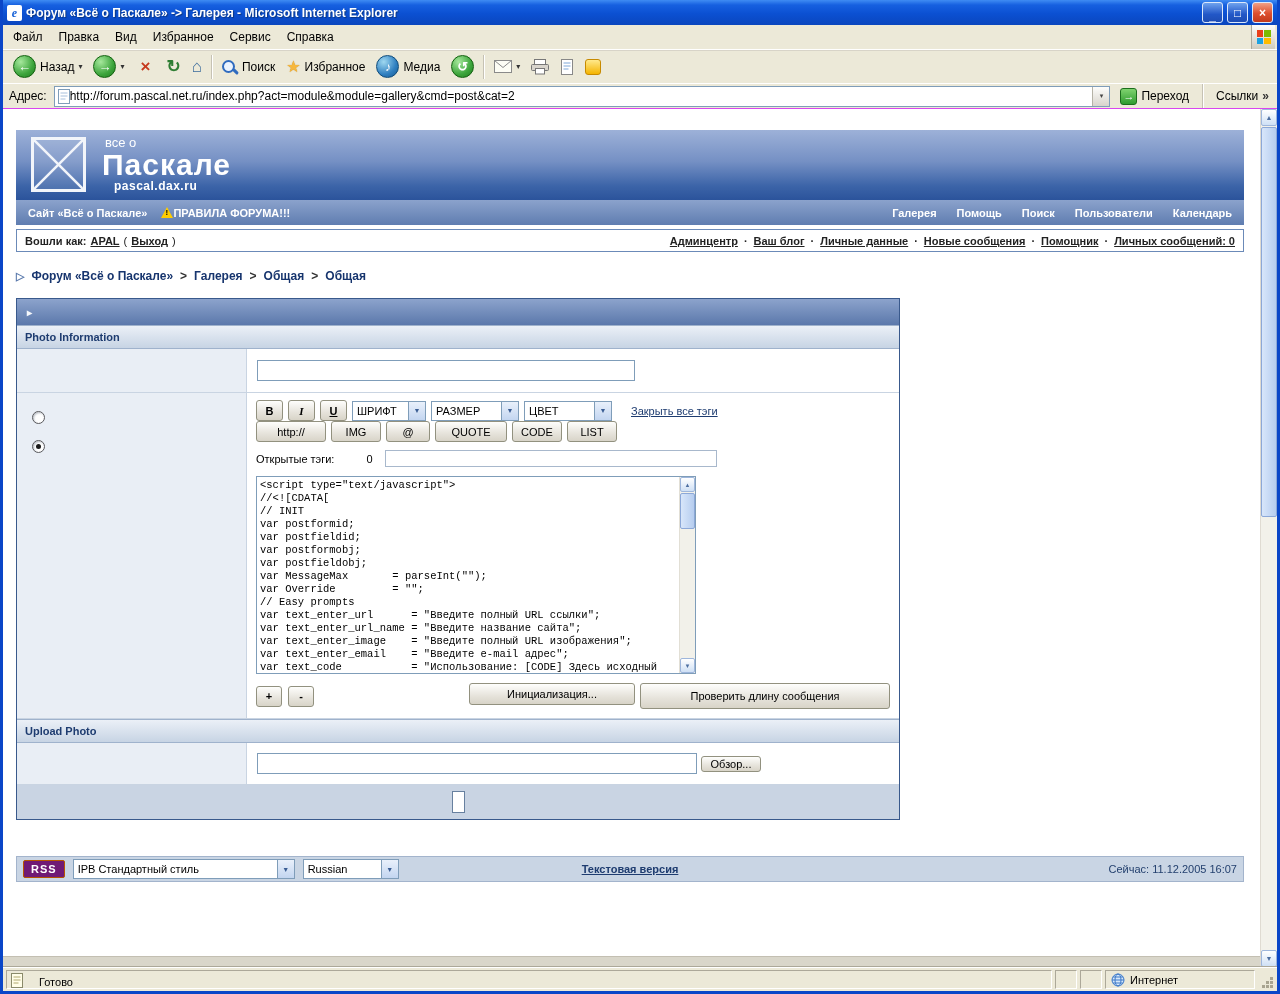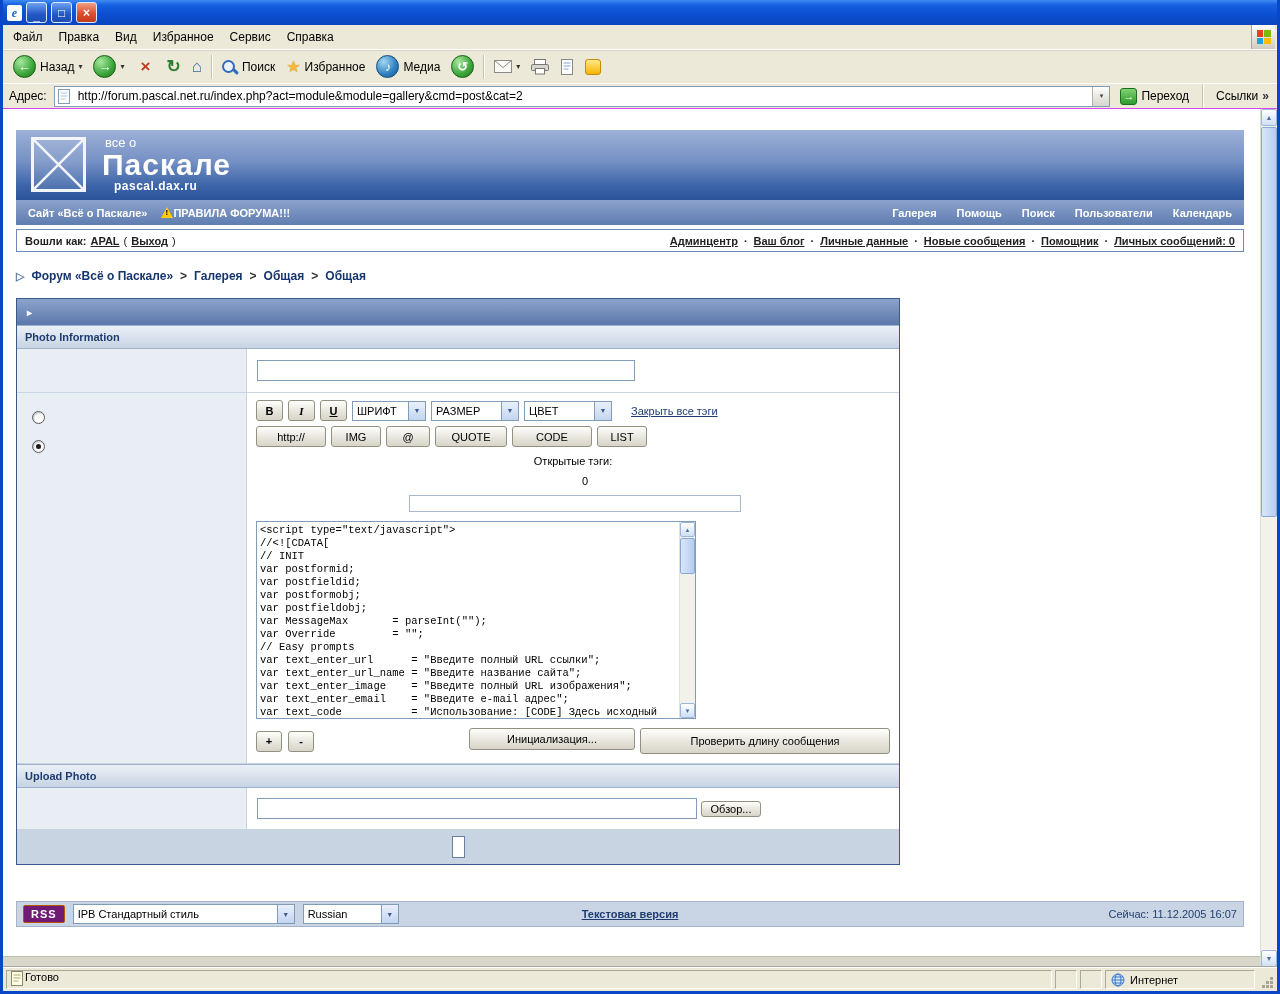--- a/index.html
+++ b/index.html
@@ -45,21 +45,21 @@
   .icon-home { color:#3A6B9C; font-size:17px; font-weight:bold; line-height:1; }
   .icon-magnifier { position:relative; width:13px; height:13px; border:2px solid #2F6BBF; border-radius:50%; background:#EAF3FF; margin-right:3px; }
   .icon-magnifier::after { content:""; position:absolute; width:7px; height:3px; background:#2F6BBF; right:-6px; bottom:-2px; transform:rotate(45deg); border-radius:2px; }
   .icon-star { color:#F6B73C; font-size:16px; line-height:1; text-shadow:0 0 1px #B97A0B; }
   .icon-msgr { width:16px; height:16px; border-radius:3px; background:linear-gradient(#FFE98C,#F4B400); border:1px solid #C78A00; }
 
   
   .addressbar { height:25px; flex-shrink:0; display:flex; align-items:center; gap:5px; padding:1px 4px;
     background:#ECE9D8; font-size:12px; border-top:1px solid #FFFFFF; }
   .addr-label { padding:0 2px; }
-  .addr-input { flex:1; height:21px; background:#fff; border:1px solid #7F9DB9; display:flex; align-items:center; padding:0 0 0 3px; gap:8px; }
+  .addr-input { flex:1; height:21px; background:#fff; border:1px solid #7F9DB9; display:flex; align-items:center; padding:0 0 0 3px; gap:0; }
   .addr-input input { border:none; outline:none; flex:1; font-size:12px; font-family:"Liberation Sans",sans-serif; height:17px; padding:0; }
   .addr-drop { width:17px; height:19px; background:linear-gradient(#FDFDFB,#D8D4CC); border-left:1px solid #B5B2A6;
     display:flex; align-items:center; justify-content:center; font-size:7px; color:#444; }
   .go-btn { display:flex; align-items:center; gap:4px; padding:2px 5px; }
   .go-icon { width:17px; height:17px; background:linear-gradient(#7FD36F,#2F9B2F); border:1px solid #1C6E1C; border-radius:3px;
     color:#fff; font-size:11px; font-weight:bold; display:flex; align-items:center; justify-content:center; }
   .links-area { display:flex; align-items:center; gap:4px; padding:0 4px; }
   .chev { color:#333; font-size:12px; font-weight:bold; }
 
   
@@ -122,23 +122,23 @@
     font-size:11px; display:inline-flex; align-items:center; justify-content:center; padding:0 6px; color:#000; cursor:default; }
   .btn.fmt { width:27px; padding:0; font-weight:bold; }
   .btn.it { font-style:italic; font-family:"Liberation Serif",serif; }
   .btn.un { text-decoration:underline; }
   .xp-select { display:inline-flex; align-items:stretch; border:1px solid #7F9DB9; background:#fff; height:20px; font-size:11px; }
   .sel-txt { display:flex; align-items:center; padding:0 4px; flex:1; white-space:nowrap; overflow:hidden; }
   .sel-arrow { width:17px; background:linear-gradient(180deg,#E9F0FB,#C3D5F0); border-left:1px solid #7F9DB9;
     display:flex; align-items:center; justify-content:center; font-size:7px; color:#3A5D94; }
   .sel-font { width:74px; } .sel-size { width:88px; } .sel-color { width:88px; }
   .close-tags { margin-left:14px; color:#1E3C70; text-decoration:underline; font-size:11px; }
-  .ed-row2 { margin-top:5px; display:flex; gap:5px; }
-  .tag1{width:70px}.tag2{width:50px}.tag3{width:44px}.tag4{width:72px}.tag5{width:80px}.tag6{width:50px}
-  .open-tags { margin-top:8px; display:flex; align-items:center; font-size:11px; gap:8px;flex-direction:column; }
+  .ed-row2 { display:flex; gap:5px; }
+  .tag1{width:70px}.tag2{width:50px}.tag3{width:44px}.tag4{width:72px}.tag5{width:50px}.tag6{width:50px}
+  .open-tags { margin-top:8px; display:flex; align-items:center; font-size:11px; gap:8px; }
   .ot-count { margin-left:24px; }
   .ot-box { width:332px; height:17px; border:1px solid #A8B8CC; background:#fff; margin-left:4px; }
   .textarea-wrap { margin-top:9px; width:440px; height:198px; border:1px solid #7F9DB9; display:flex; background:#fff; }
   .code-area { flex:1; margin:0; padding:2px 0 0 3px; font-family:"Liberation Mono","DejaVu Sans Mono",monospace;
     font-size:10.5px; line-height:13px; white-space:pre; overflow:hidden; color:#000; }
   .ta-scroll { width:16px; flex-shrink:0; background:#F2F1EA; display:flex; flex-direction:column; border-left:1px solid #E2DFD5; }
   .ta-btn { height:15px; flex-shrink:0; background:linear-gradient(#FFFFFF,#CFE0F5); border:1px solid #9EB6DC; border-radius:2px;
     font-size:6px; color:#4D6FA1; display:flex; align-items:center; justify-content:center; }
   .ta-thumb { height:36px; flex-shrink:0; margin:1px 0; background:linear-gradient(90deg,#D8E6FA,#B6CDEF); border:1px solid #8CA8D8; border-radius:2px; }
   .ta-fill { flex:1; }
@@ -158,36 +158,37 @@
     padding:0 6px; gap:8px; position:relative; font-size:11px; }
   .rss-badge { background:#701a75; color:#fff; font-weight:bold; font-size:11px; padding:2px 7px; border:1px solid #B85600;
     border-radius:2px; letter-spacing:1px; }
   .sel-style { width:222px; } .sel-lang { width:96px; }
   .text-version { position:absolute; left:50%; transform:translateX(-50%); color:#1E3C70; font-weight:bold; text-decoration:underline; }
   .footer-time { margin-left:auto; color:#24416F; }
 
   
   .statusbar { height:24px; flex-shrink:0; background:#ECE9D8; border-top:1px solid #FFFFFF; box-shadow:0 -1px 0 #ACA899;
     display:flex; align-items:center; padding:2px 3px; gap:3px; font-size:11px; }
-  .sb-left { flex:1; display:flex; align-items:flex-start; gap:2px; height:19px; padding:0 4px;
+  .sb-left { flex:1; display:flex; align-items:flex-end; gap:16px; height:19px; padding:0 4px;
     border:1px solid; border-color:#ACA899 #FFF #FFF #ACA899; }
   .sb-pane-sm { width:22px; height:19px; border:1px solid; border-color:#ACA899 #FFF #FFF #ACA899; }
   .sb-zone { width:150px; height:19px; display:flex; align-items:center; gap:5px; padding:0 5px;
     border:1px solid; border-color:#ACA899 #FFF #FFF #ACA899; }
   .resize-grip { width:16px; height:19px; display:flex; align-items:flex-end; justify-content:flex-end; }
 </style>
 </head>
 <body>
 
 <div class="window">
 
   <div class="titlebar">
     <span class="ie-icon">
         <b>e</b>
       </span>
+    <span class="title-text">Форум «Всё о Паскале» -&gt; Галерея - Microsoft Internet Explorer</span>
     <span class="tb-btn min">_</span>
     <span class="tb-btn max">□</span>
     <span class="tb-btn close">×</span>
   </div>
 
   <div class="menubar">
     <span class="menu-item">Файл</span>
     <span class="menu-item">Правка</span>
     <span class="menu-item">Вид</span>
     <span class="menu-item">Избранное</span>

